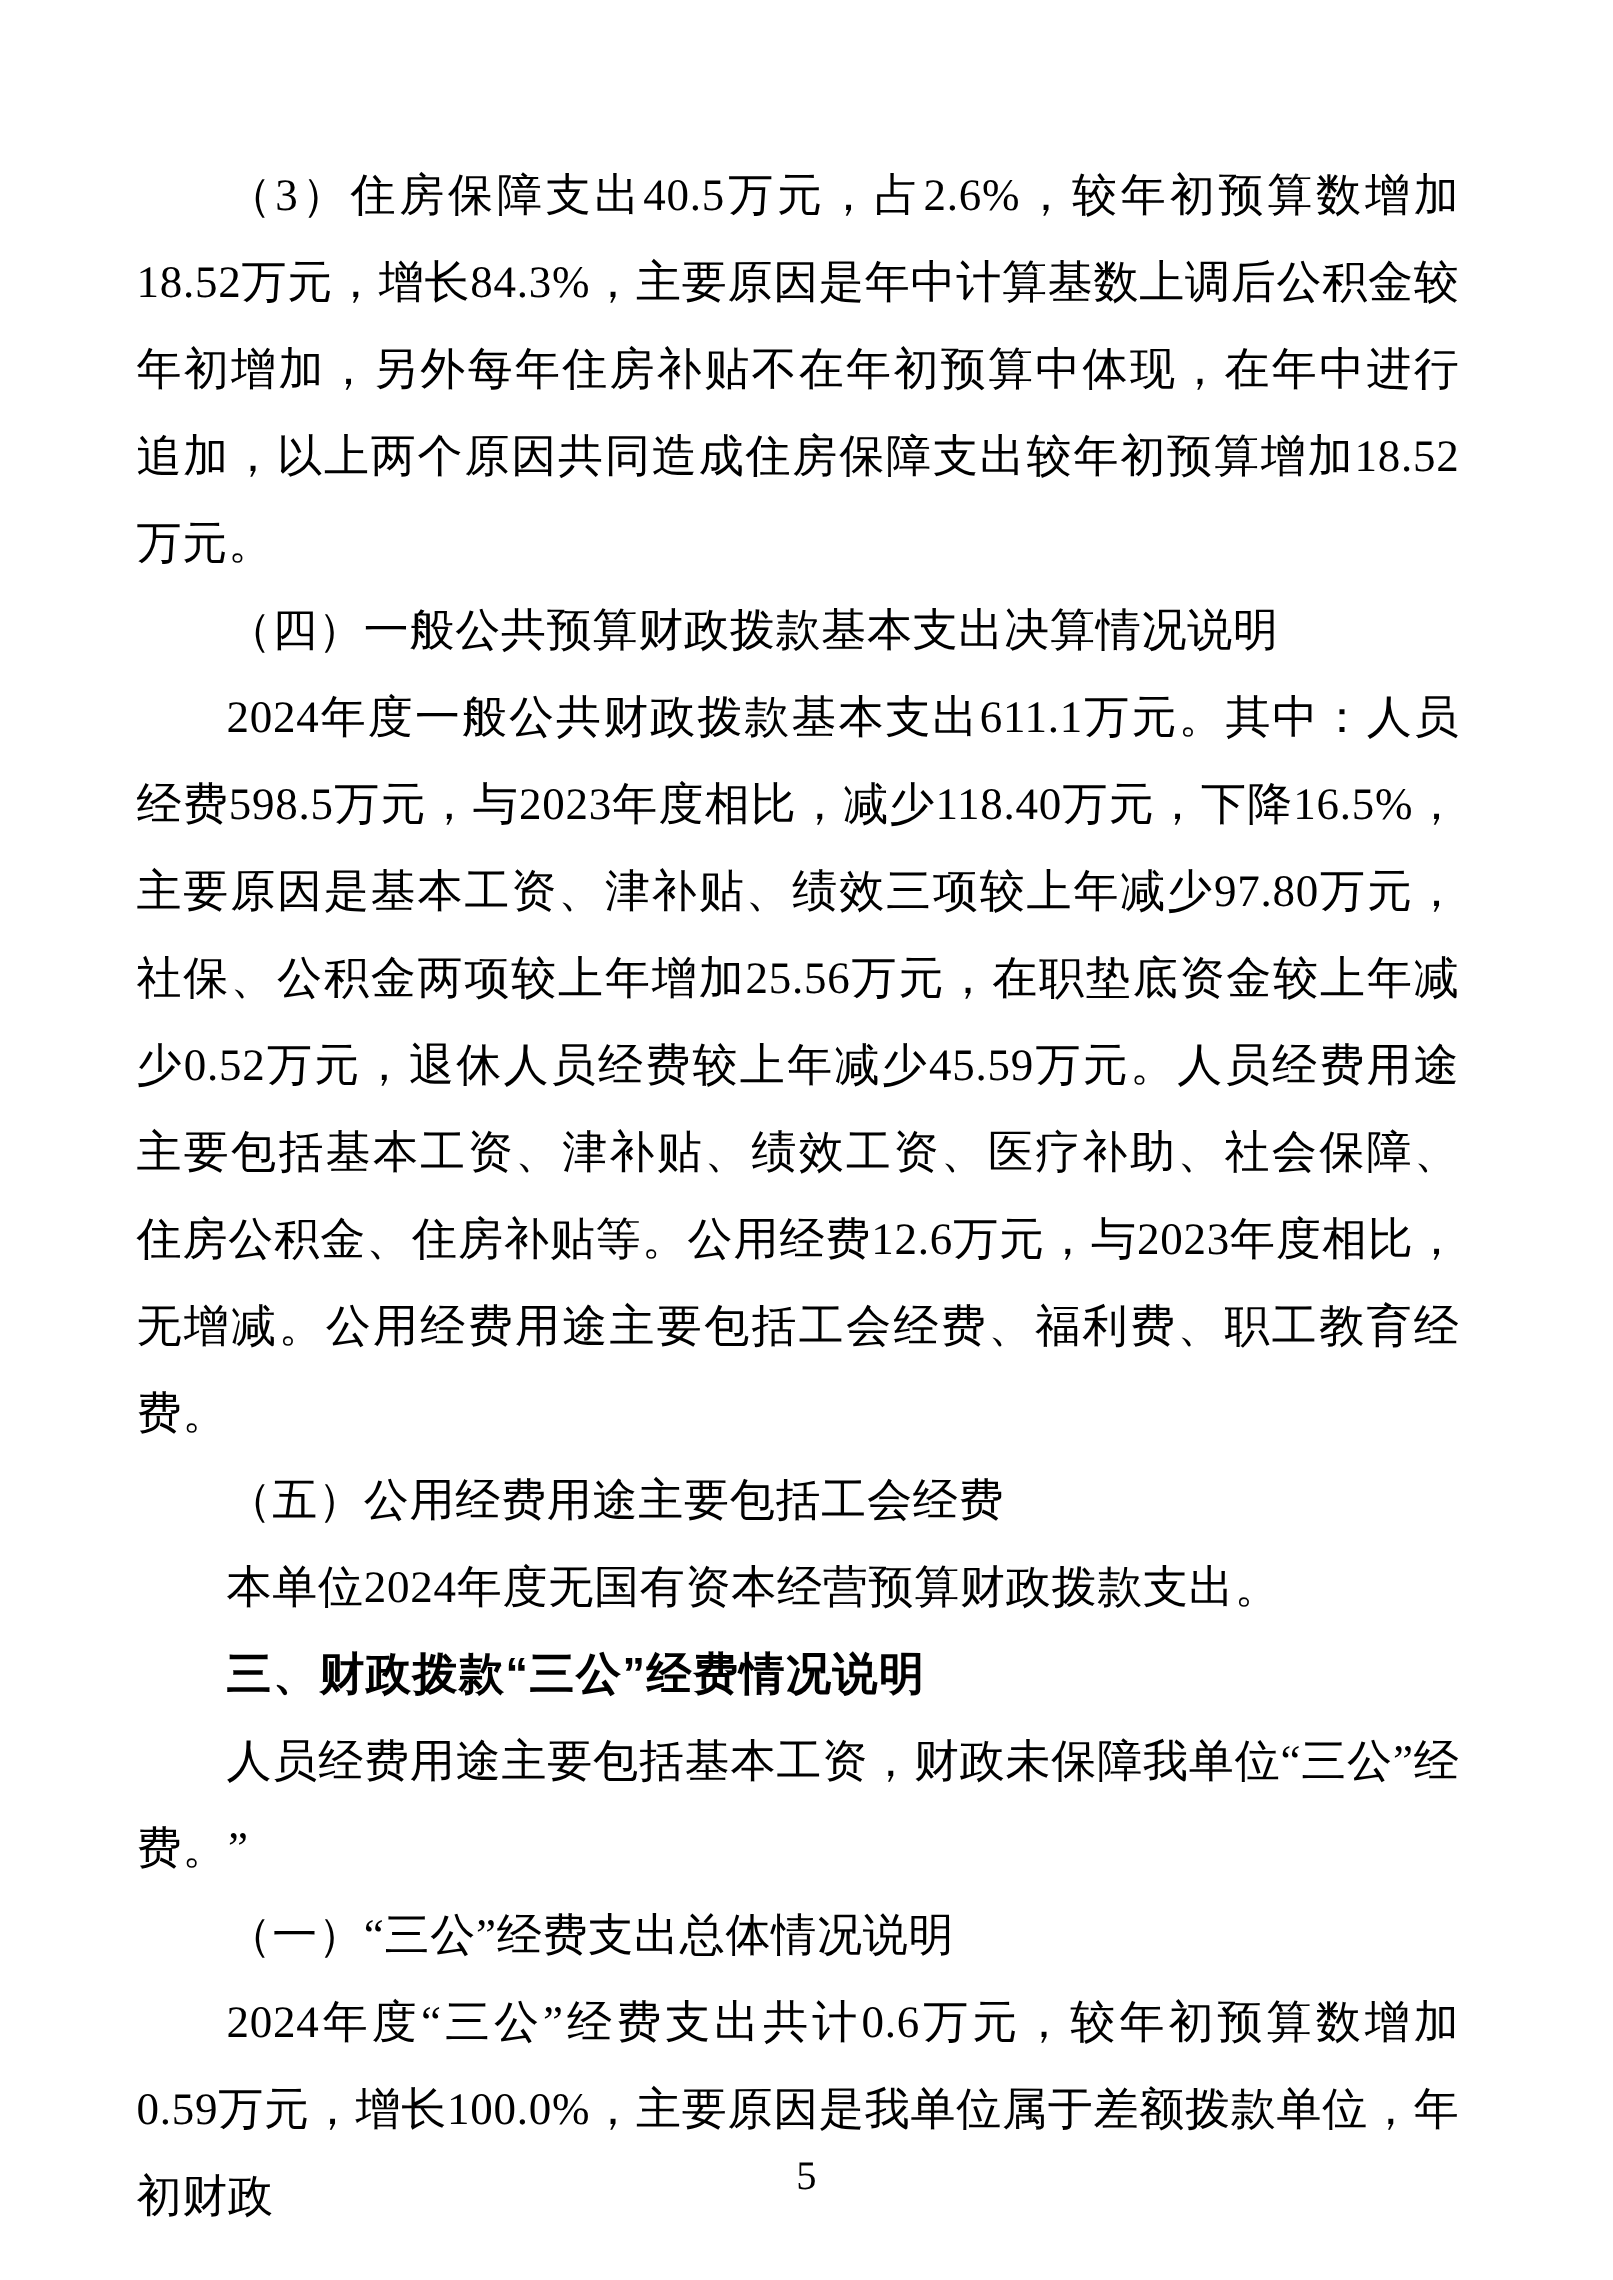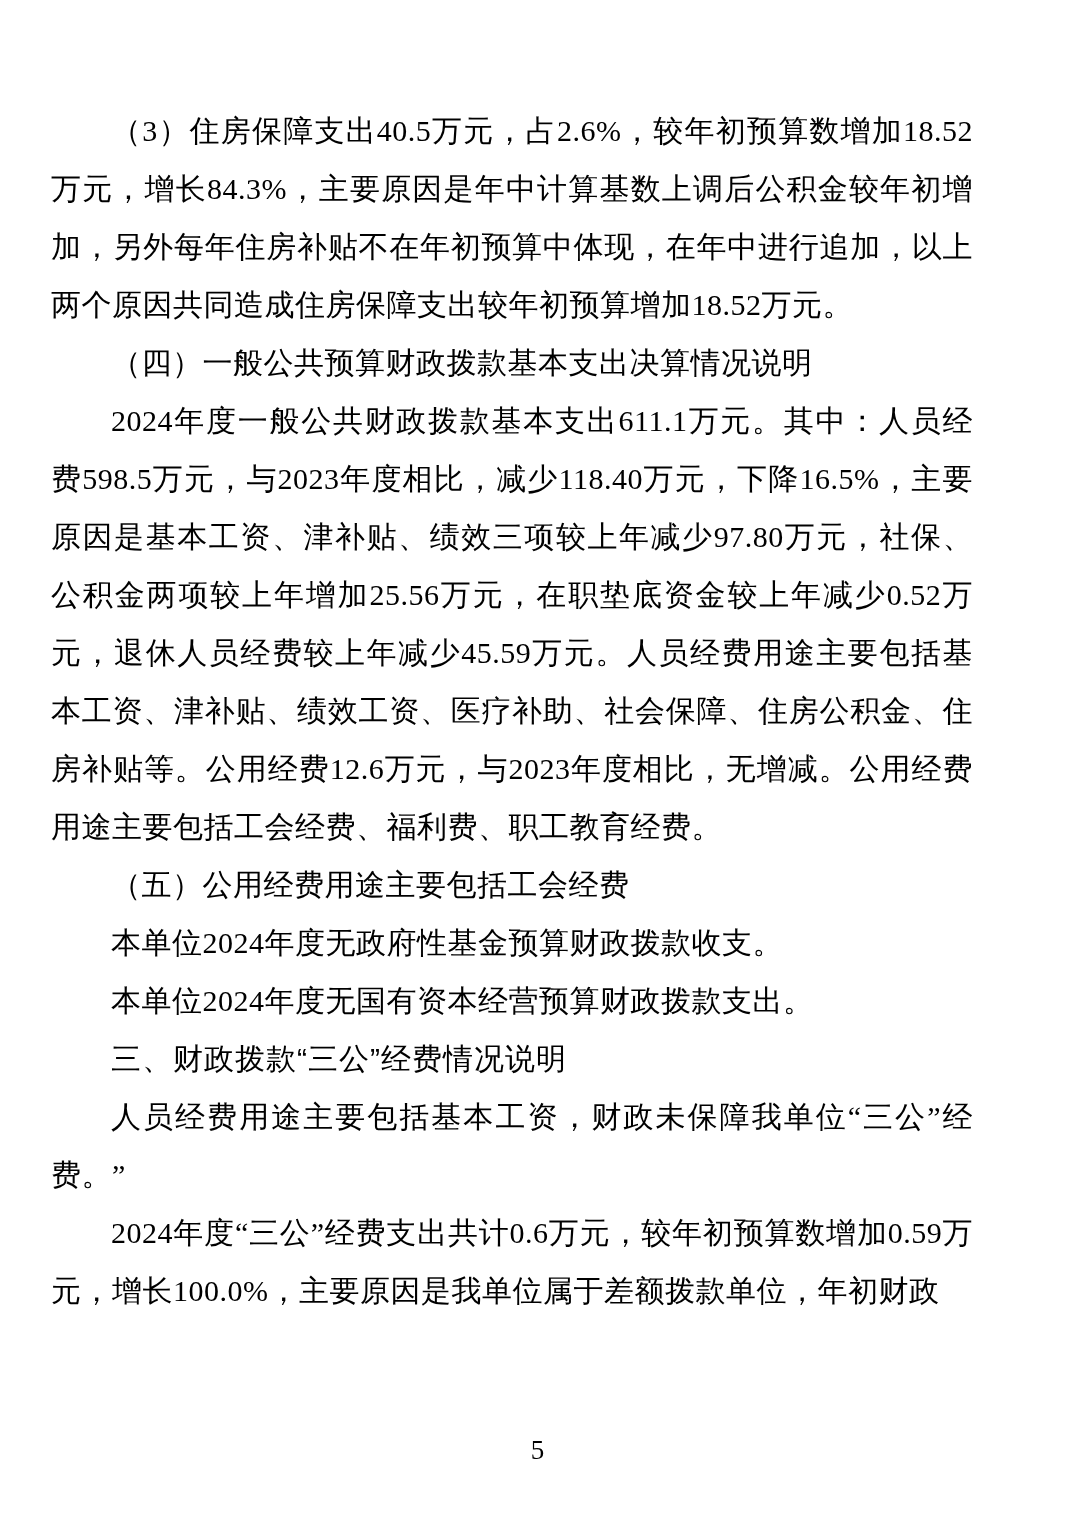--- a/index.html
+++ b/index.html
@@ -8,42 +8,42 @@
     background: #ffffff;
   }
   .page {
     position: relative;
     width: 1075px;
     height: 1520px;
     background: #ffffff;
     color: #000000;
     font-family: "Liberation Serif", "DejaVu Serif", serif;
     box-sizing: border-box;
-    padding: 102px 102px 0 51px;
+    padding: 102px 102px 0 91px;
     overflow: hidden;
   }
   .block {
     margin: 0;
     font-size: 30px;
     line-height: 58px;
     text-align: justify;
     text-justify: inter-ideograph;
     letter-spacing: 0.5px;
   }
   .para {
     text-indent: 2em;
   }
   .heading-serif {
     text-indent: 2em;
     font-weight: normal;
     font-family: "Liberation Serif", "DejaVu Serif", serif;
   }
   .heading-sans {
     text-indent: 2em;
-    font-weight: normal;
+    font-weight: bold;
     font-family: "Liberation Sans", "DejaVu Sans", sans-serif;
     letter-spacing: 1px;
   }
   .page-number {
     position: absolute;
     top: 1430px;
     left: 0;
     width: 100%;
     text-align: center;
     font-size: 27px;
@@ -56,26 +56,26 @@
 
 <div class="page">
   <p class="block para">（3）住房保障支出40.5万元，占2.6%，较年初预算数增加18.52万元，增长84.3%，主要原因是年中计算基数上调后公积金较年初增加，另外每年住房补贴不在年初预算中体现，在年中进行追加，以上两个原因共同造成住房保障支出较年初预算增加18.52万元。</p>
 
   <p class="block heading-serif">（四）一般公共预算财政拨款基本支出决算情况说明</p>
 
   <p class="block para">2024年度一般公共财政拨款基本支出611.1万元。其中：人员经费598.5万元，与2023年度相比，减少118.40万元，下降16.5%，主要原因是基本工资、津补贴、绩效三项较上年减少97.80万元，社保、公积金两项较上年增加25.56万元，在职垫底资金较上年减少0.52万元，退休人员经费较上年减少45.59万元。人员经费用途主要包括基本工资、津补贴、绩效工资、医疗补助、社会保障、住房公积金、住房补贴等。公用经费12.6万元，与2023年度相比，无增减。公用经费用途主要包括工会经费、福利费、职工教育经费。</p>
 
   <p class="block heading-serif">（五）公用经费用途主要包括工会经费</p>
 
-  <p class="block para">本单位2024年度无政府性基金预算财政拨款收支。</p>
 
 
   <p class="block para">本单位2024年度无国有资本经营预算财政拨款支出。</p>
 
   <p class="block heading-sans">三、财政拨款“三公”经费情况说明</p>
 
   <p class="block para">人员经费用途主要包括基本工资，财政未保障我单位“三公”经费。”</p>
 
+  <p class="block heading-serif">（一）“三公”经费支出总体情况说明</p>
 
   <p class="block para">2024年度“三公”经费支出共计0.6万元，较年初预算数增加0.59万元，增长100.0%，主要原因是我单位属于差额拨款单位，年初财政</p>
 
   <div class="page-number">5</div>
 </div>
 
 </body></html>

